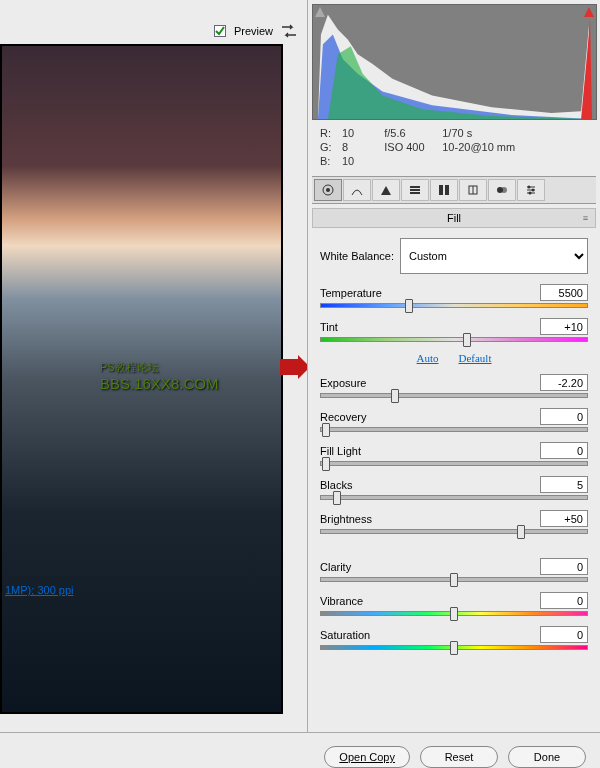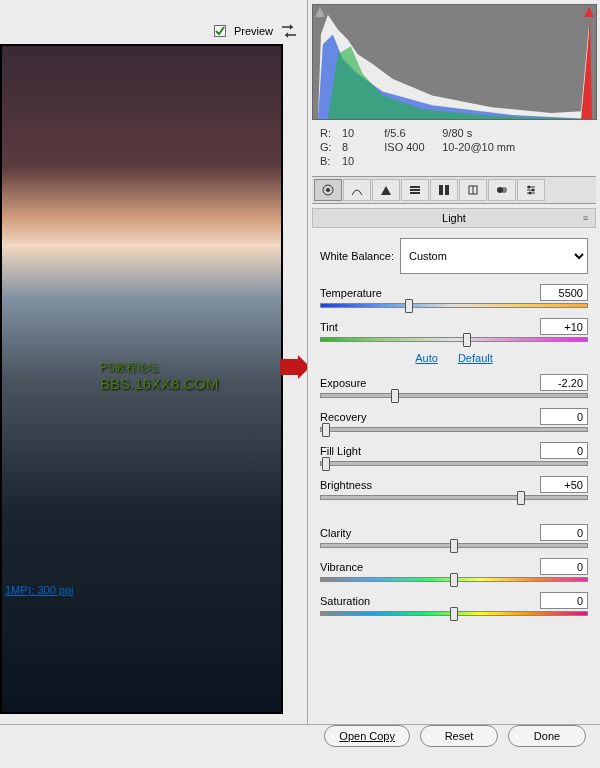--- a/index.html
+++ b/index.html
@@ -44,25 +44,25 @@
 .slider-label {}
 .slider-val { width: 48px; height: 17px; border: 1px solid #888; background: #fff; text-align: right; padding: 1px 4px; font-size: 11px; }
 .slider-track { height: 5px; background: #bbb; border: 1px solid #888; border-radius: 0; position: relative; margin-top: 2px; }
 .slider-track.temp { background: linear-gradient(to right, #1040ff, #60a0ff, #e0e0d0, #ffcc60, #ffaa20); }
 .slider-track.tint { background: linear-gradient(to right, #20c020, #a0d080, #e0e0e0, #e080d0, #ff20ff); }
 .slider-track.vib { background: linear-gradient(to right, #888, #4af, #2f6, #ff4, #f82, #f2a); }
 .slider-track.sat { background: linear-gradient(to right, #888, #0af, #0f6, #ff0, #f80, #f08); }
 .slider-thumb { position: absolute; top: -5px; width: 8px; height: 14px; background: #e8e8e8; border: 1px solid #555; border-radius: 1px; transform: translateX(-50%); cursor: pointer; }
 
 .links-row { display: flex; justify-content: center; gap: 20px; margin: 6px 0 10px; }
-.links-row a { color: #0066cc; text-decoration: underline; cursor: pointer; }
+.links-row a { color: #0066cc; text-decoration: underline; cursor: pointer; font-family: Liberation Serif, serif; }
 
 .spacer { height: 14px; }
 
-.bottom-bar { position: absolute; bottom: 0; left: 0; right: 0; height: 44px; border-top: 1px solid #aaa; background: #ececec; display: flex; align-items: flex-start; justify-content: flex-end; gap: 10px; padding: 0 14px; }
+.bottom-bar { position: absolute; bottom: 0; left: 0; right: 0; height: 36px; border-top: 1px solid #aaa; background: #ececec; display: flex; align-items: flex-end; justify-content: flex-end; gap: 10px; padding: 0 14px; }
 .btn { height: 22px; min-width: 78px; background: #f4f4f4; border: 1px solid #888; border-radius: 11px; padding: 0 14px; cursor: pointer; font-size: 11px; }
 .btn.primary { text-decoration: underline; }
 </style>
 </head>
 <body>
 
 <div class="left-pane">
   <div class="preview-bar">
     <span class="check">
       <svg viewBox="0 0 10 10">
@@ -116,21 +116,21 @@
           <span>8</span>
         </div>
       <div class="row">
           <span class="lab">B:</span>
           <span>10</span>
         </div>
     </div>
     <div class="info-col">
       <div class="row">
           <span style="width:50px">f/5.6</span>
-          <span>9/80 s</span>
+          <span>1/70 s</span>
         </div>
       <div class="row">
           <span style="width:50px">ISO 400</span>
           <span>10-20@10 mm</span>
         </div>
     </div>
   </div>
 
   <div class="tool-strip">
     <div class="tool-btn active">
@@ -180,21 +180,21 @@
           <line x1="3" y1="7" x2="11" y2="7" stroke="#333"></line>
           <line x1="3" y1="10" x2="11" y2="10" stroke="#333"></line>
           <circle cx="5" cy="4" r="1.5" fill="#333"></circle>
           <circle cx="9" cy="7" r="1.5" fill="#333"></circle>
           <circle cx="6" cy="10" r="1.5" fill="#333"></circle>
         </svg>
       </div>
   </div>
 
   <div class="panel-hdr">
-    <span>Light</span>
+    <span>Fill</span>
     <span class="panel-menu">≡</span>
   </div>
 
   <div class="panel-body">
     <div class="wb-row">
       <span>White Balance:</span>
       <select class="wb-select">
         <option>Custom</option>
       </select>
     </div>
@@ -247,20 +247,29 @@
     <div class="slider-group">
       <div class="slider-head">
           <span class="slider-label">Fill Light</span>
           <input class="slider-val" value="0" style="">
         </div>
       <div class="slider-track">
           <div class="slider-thumb" style="left:2%"></div>
         </div>
     </div>
 
+    <div class="slider-group">
+      <div class="slider-head">
+          <span class="slider-label">Blacks</span>
+          <input class="slider-val" value="5" style="">
+        </div>
+      <div class="slider-track">
+          <div class="slider-thumb" style="left:6%"></div>
+        </div>
+    </div>
 
     <div class="slider-group">
       <div class="slider-head">
           <span class="slider-label">Brightness</span>
           <input class="slider-val" value="+50" style="">
         </div>
       <div class="slider-track">
           <div class="slider-thumb" style="left:75%"></div>
         </div>
     </div>

